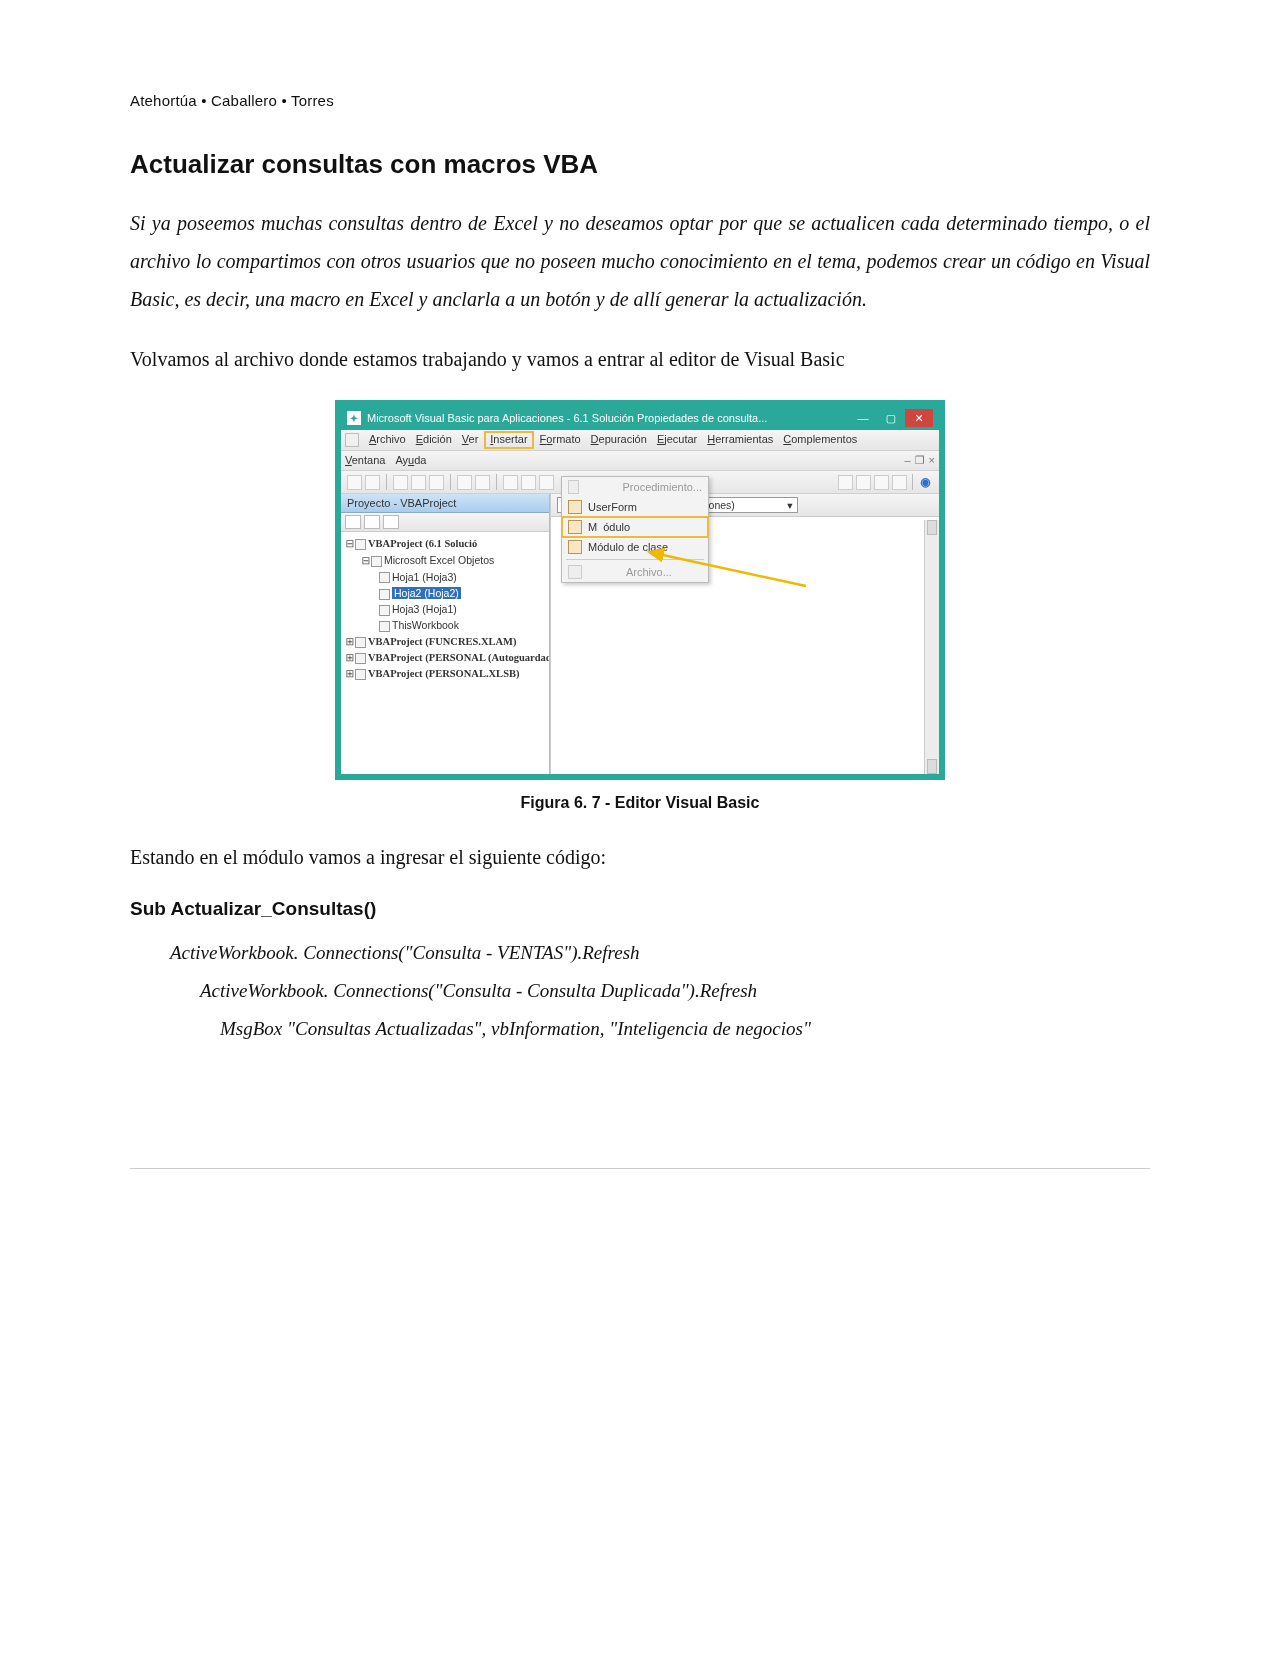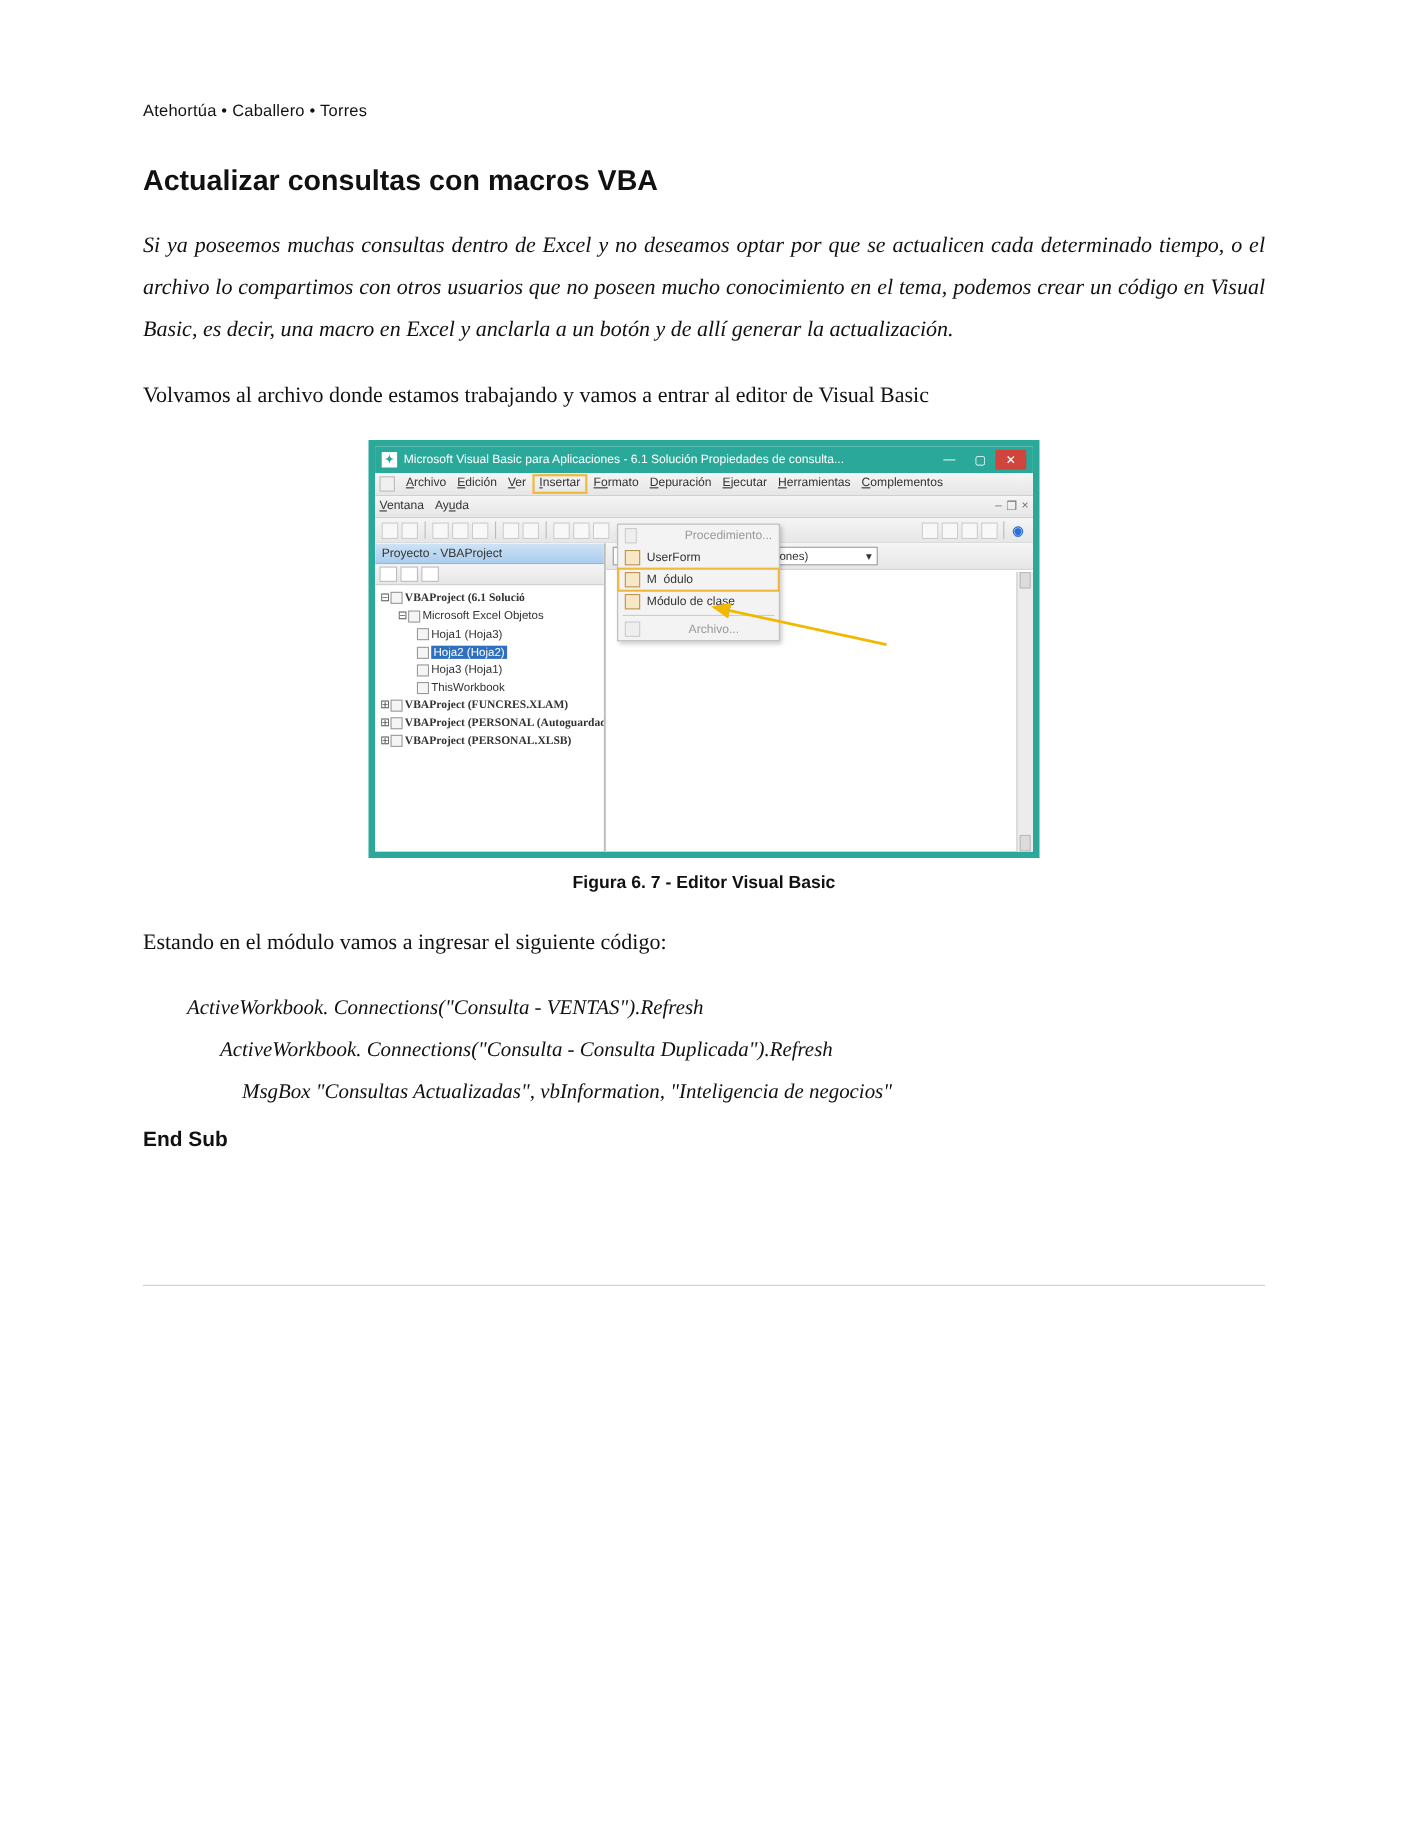--- a/index.html
+++ b/index.html
@@ -330,20 +330,20 @@
           <div class="scroll-v"></div>
         </div>
       </div>
     </div>
     <div class="figure-caption">Figura 6. 7 -  Editor Visual Basic</div>
   </div>
 
   <p class="body-text">Estando en el módulo vamos a ingresar el siguiente código:</p>
 
   <div class="code-block">
+    <div class="bold">Sub Actualizar_Consultas()</div>
     <div class="it ind1">ActiveWorkbook. Connections("Consulta - VENTAS").Refresh</div>
     <div class="it ind2">ActiveWorkbook. Connections("Consulta - Consulta Duplicada").Refresh</div>
     <div class="it ind3">MsgBox "Consultas Actualizadas", vbInformation, "Inteligencia de negocios"</div>
-    <div class="bold">End Sub</div>
   </div>
 
   <div class="footer-sep"></div>
 </div>
 
 </body></html>

